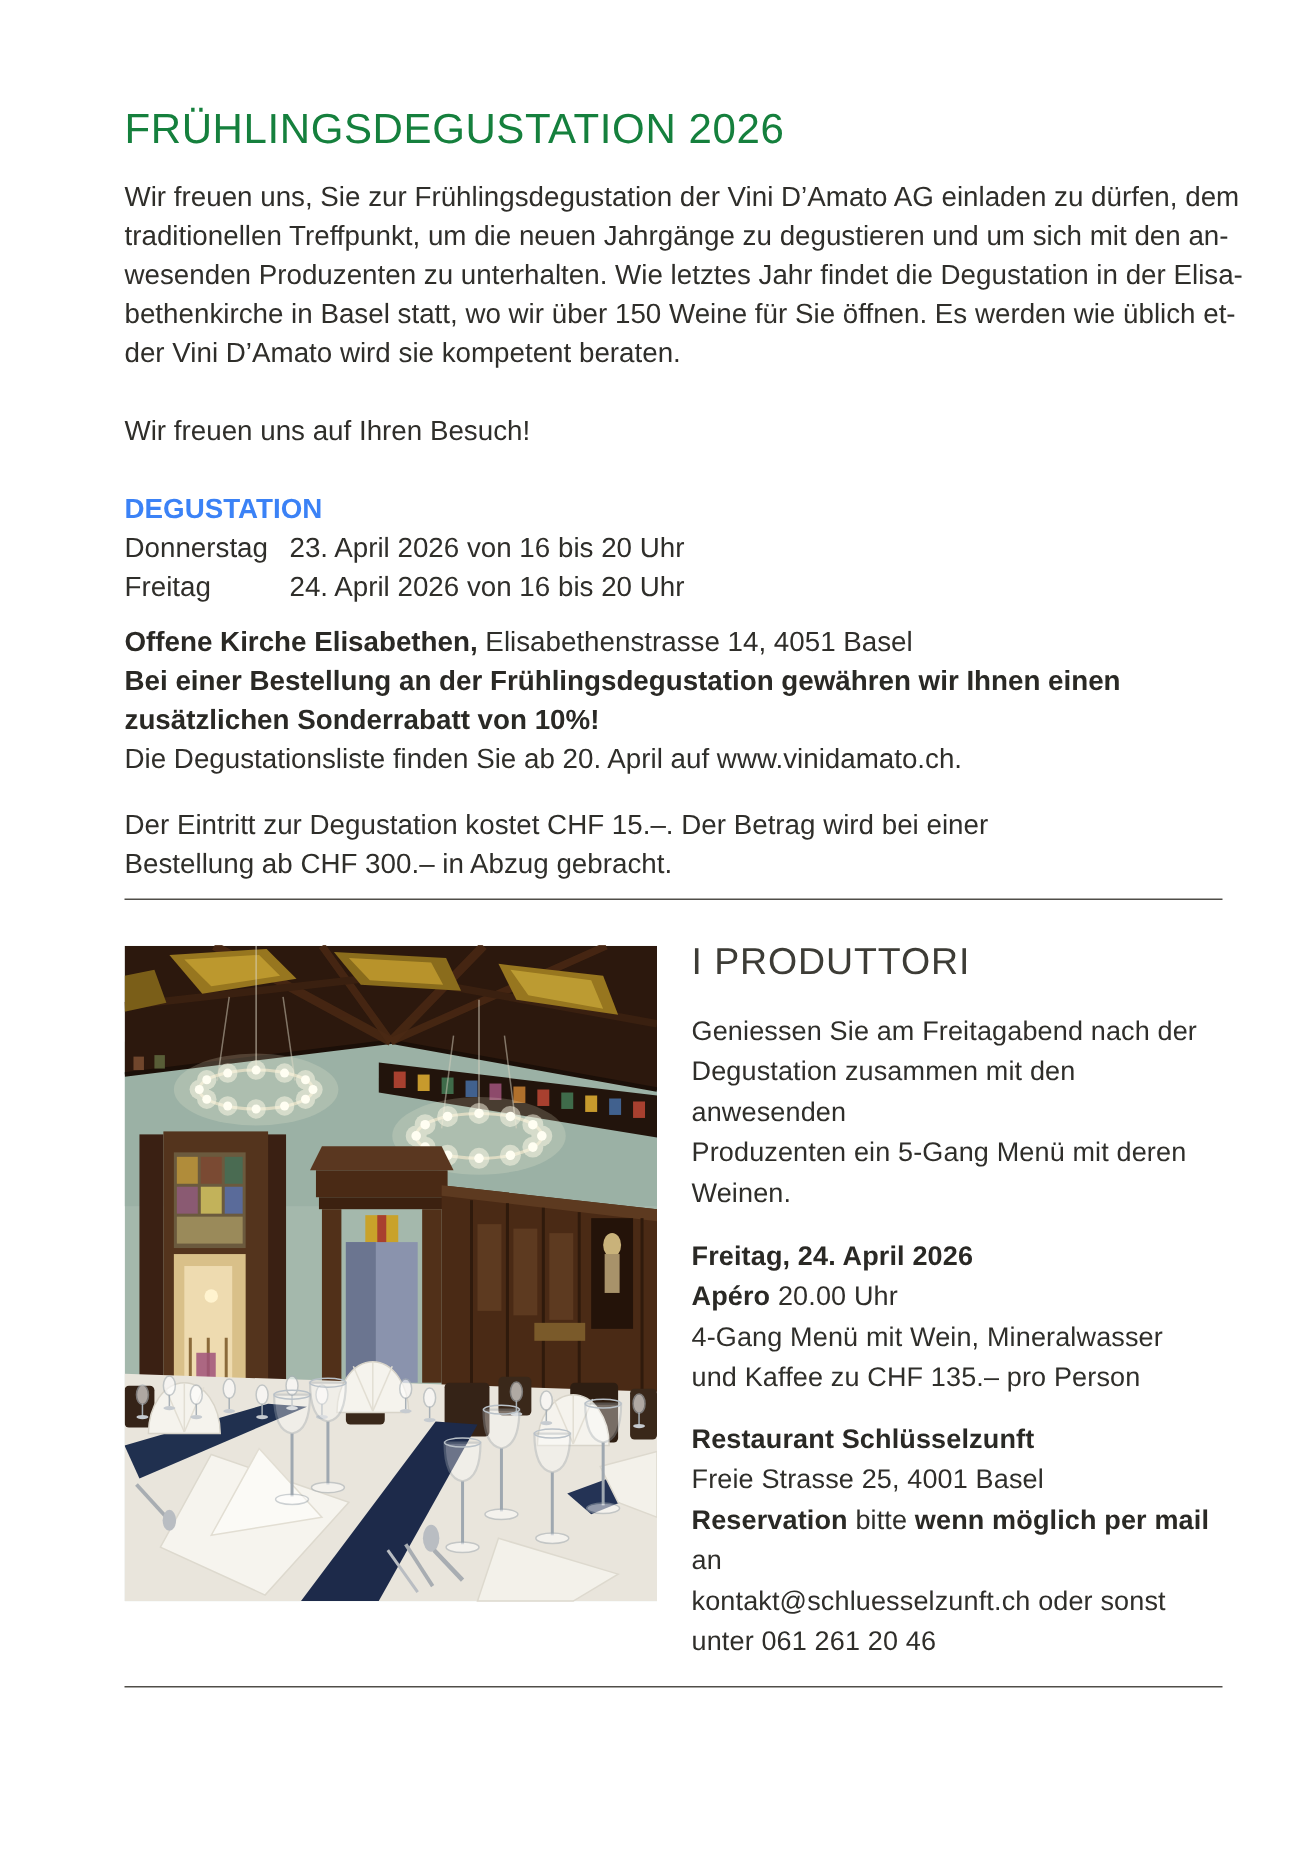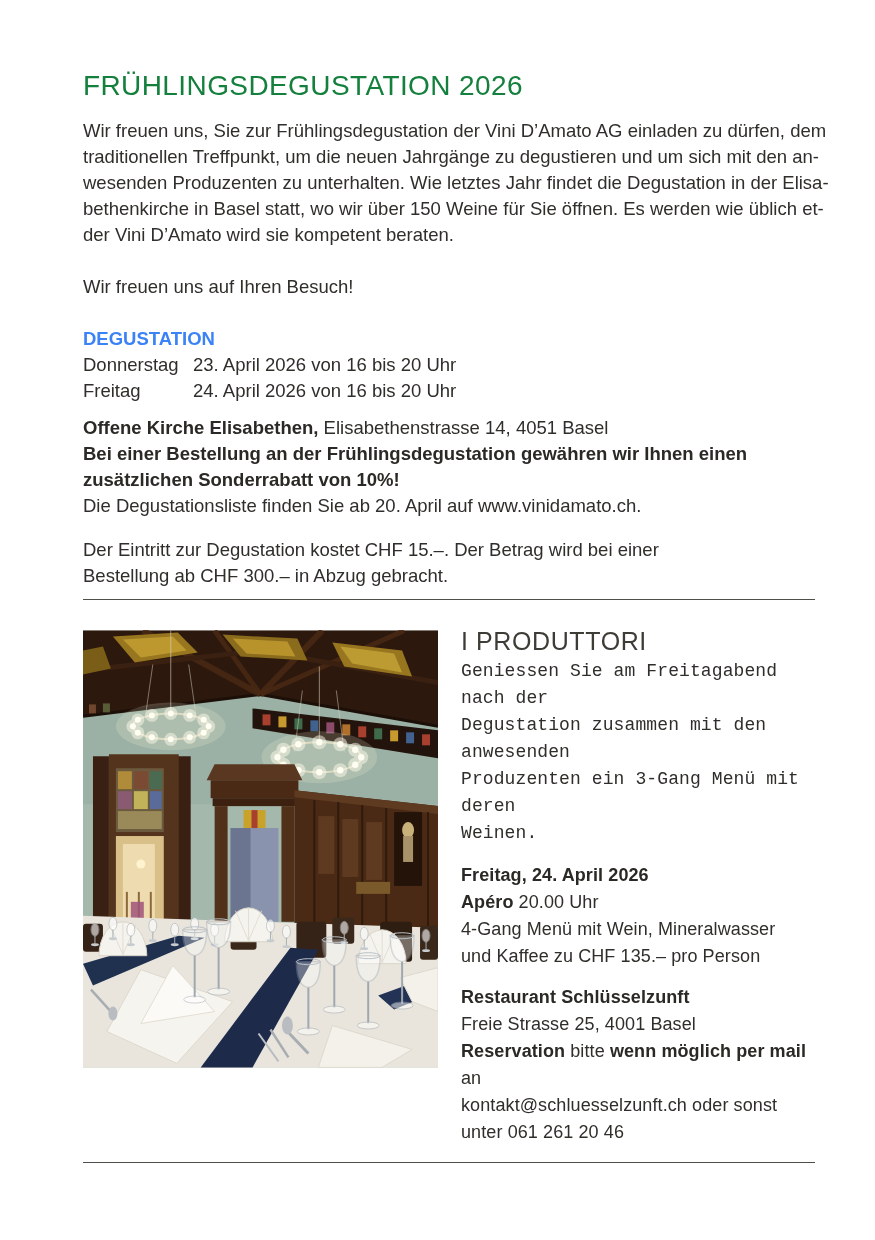--- a/index.html
+++ b/index.html
@@ -31,21 +31,21 @@
   hr.rule{border:none;border-top:1.5px solid #504e49;margin:10px 0 0 0;width:100%;}
   hr.rule-bottom{margin-top:16px;}
   .bottom{display:flex;margin-top:30px;}
   .photo-wrap{width:355px;height:438px;flex:none;overflow:hidden;}
   .dinner{margin-left:23px;width:356px;font-size:18px;line-height:27px;letter-spacing:.1px;}
   .dinner h2{
     margin:-3px 0 0 0;font-size:25px;line-height:29px;font-weight:400;
     letter-spacing:.6px;color:#3d3c36;
   }
   .dinner .block{margin-top:14px;}
-  .dinner .intro{margin-top:2px;font-family:Liberation Mono, monospace;}
+  .dinner .intro{margin-top:18px;}
   .dinner .date-block{margin-top:15px;}
   .dinner .b{font-weight:700;color:#2a2925;}
   .ln{display:block;}
 </style>
 </head>
 <body>
 
 <div class="page">
   <div class="content">
 
@@ -309,21 +309,21 @@
         </svg>
       </div>
 
       <div class="dinner">
         <h2>
           <span class="ln">I PRODUTTORI</span>
         </h2>
         <div class="intro">
           <span class="ln">Geniessen Sie am Freitagabend nach der</span>
           <span class="ln">Degustation zusammen mit den anwesenden</span>
-          <span class="ln">Produzenten ein 3-Gang Menü mit deren</span>
+          <span class="ln">Produzenten ein 5-Gang Menü mit deren</span>
           <span class="ln">Weinen.</span>
         </div>
         <div class="date-block">
           <span class="ln b">Freitag, 24. April 2026</span>
           <span class="ln"><strong class="b">Apéro</strong><span> 20.00 Uhr</span></span>
           <span class="ln">4-Gang Menü mit Wein, Mineralwasser</span>
           <span class="ln">und Kaffee zu CHF 135.– pro Person</span>
         </div>
         <div class="block">
           <span class="ln b">Restaurant Schlüsselzunft</span>

